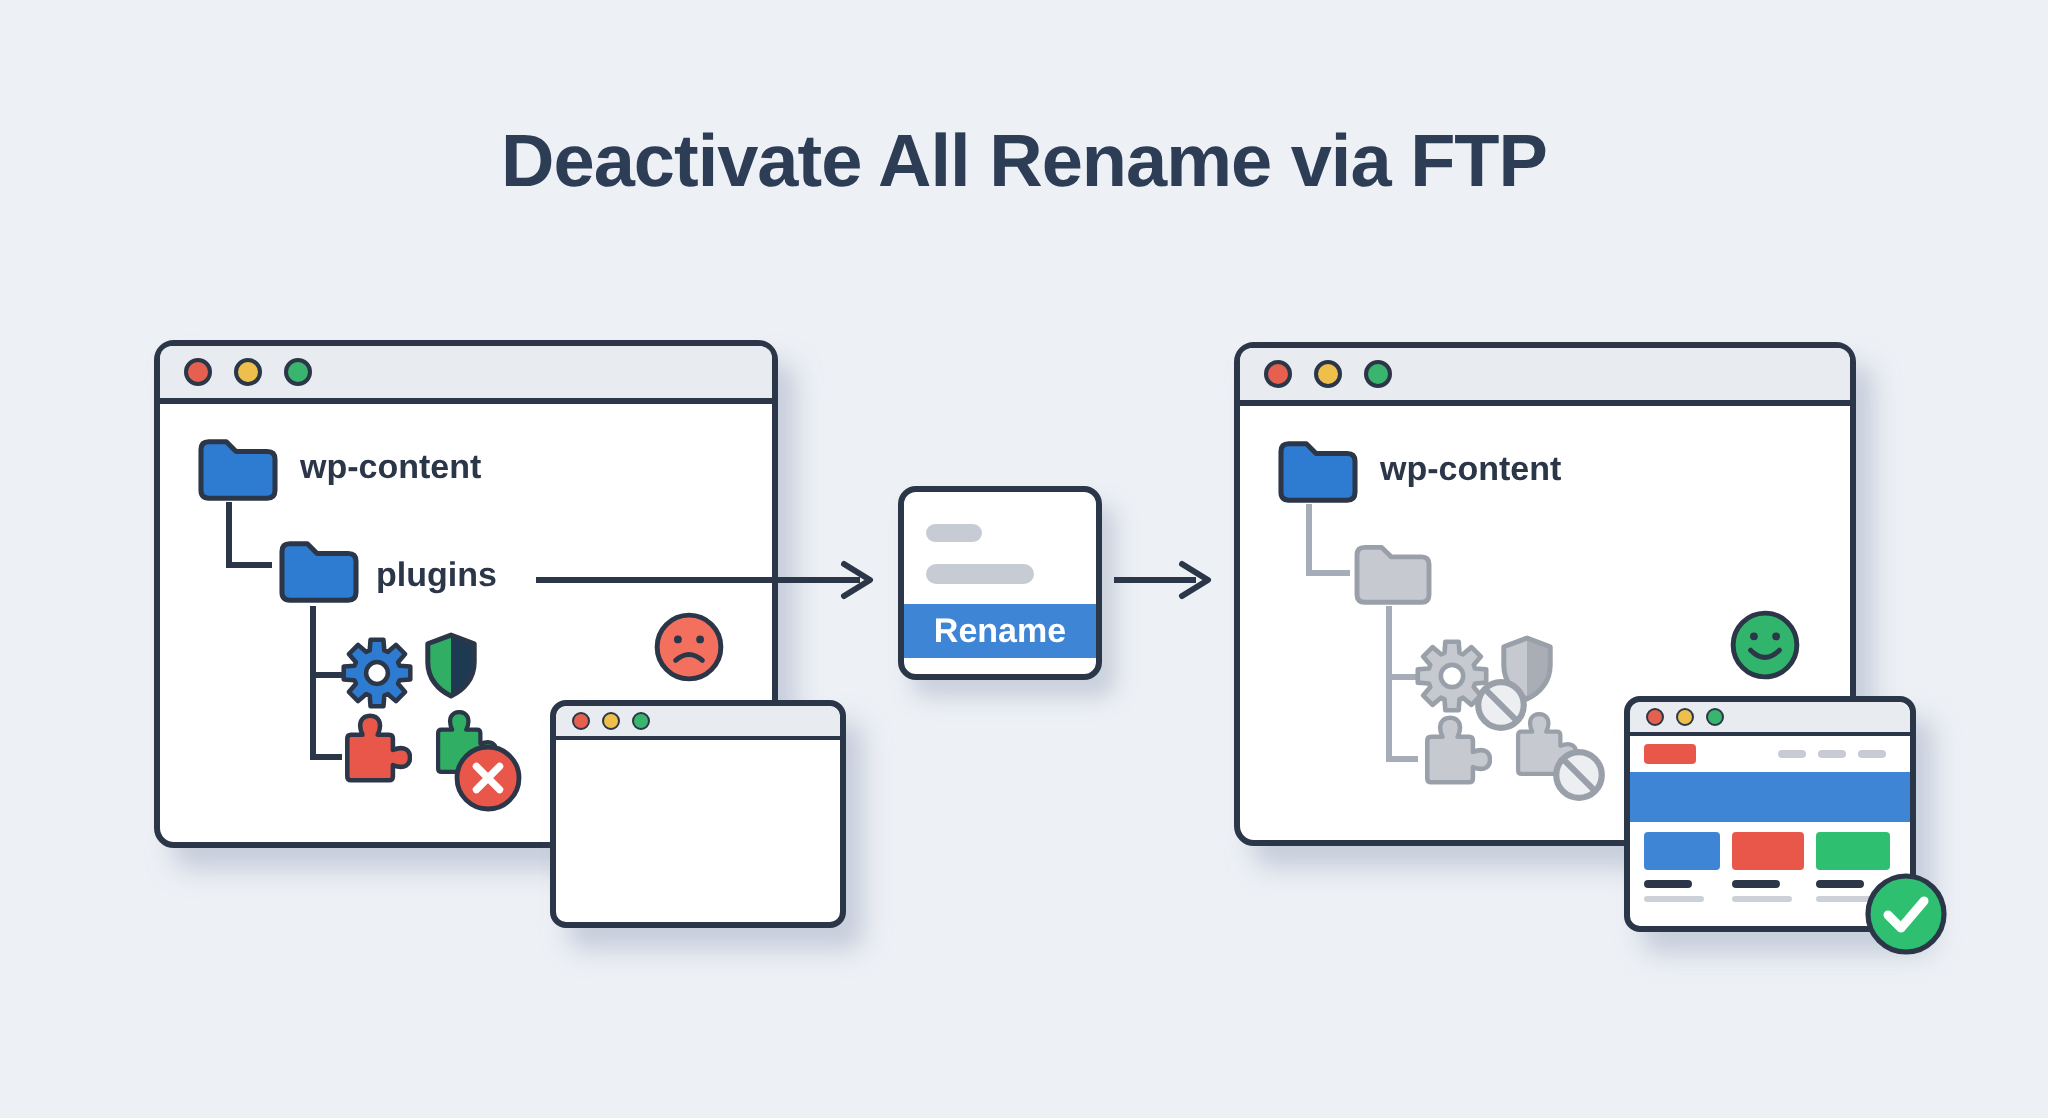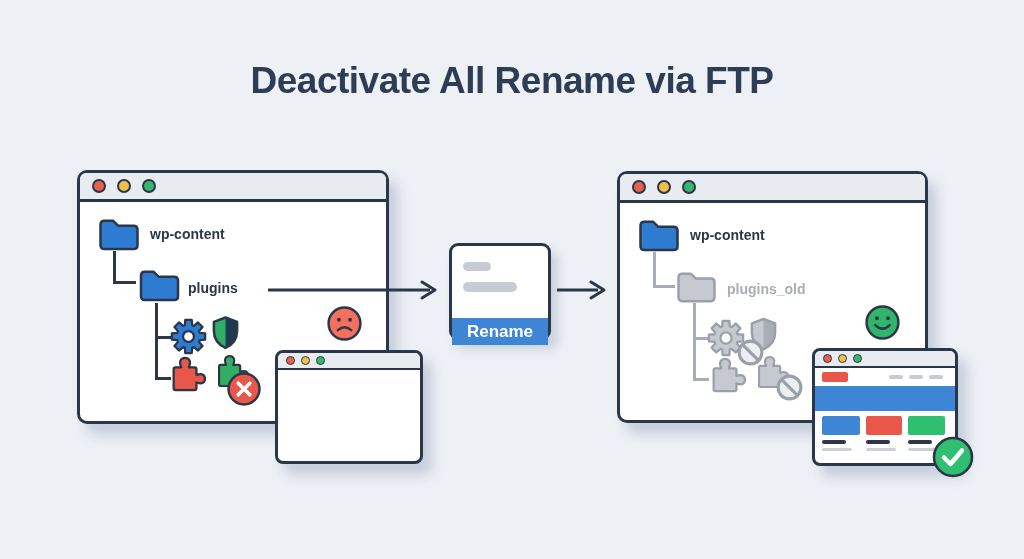--- a/index.html
+++ b/index.html
@@ -16,31 +16,31 @@
     border-bottom:3px solid #2b3748;border-radius:6px 6px 0 0;display:flex;align-items:center;
     padding-left:12px;gap:11px;}
   .titlebar.small{height:15px;border-bottom-width:2px;padding-left:8px;gap:6px;}
   .dot{width:14px;height:14px;border-radius:50%;border:2.5px solid #2b3748;box-sizing:border-box;}
   .dot.small{width:9px;height:9px;border-width:1.8px;}
   .dot.red{background:#e6604f;}
   .dot.yellow{background:#eec04b;}
   .dot.green{background:#39b56e;}
 
   .abs{position:absolute;}
-  .tree-label{position:absolute;font-size:14px;font-weight:700;color:#2b3648;line-height:26px;white-space:nowrap;}
+  .tree-label{position:absolute;font-size:17px;font-weight:700;color:#2b3648;line-height:26px;white-space:nowrap;}
   .tree-label.disabled{color:#a9aeb6;}
   .connector{position:absolute;background:#2b3748;}
   .connector.gray{background:#a7adb6;}
 
   
   .rename-card{position:absolute;left:449px;top:243px;width:102px;height:97px;box-sizing:border-box;
     background:#fff;border:3px solid #2b3748;border-radius:9px;
     box-shadow:7px 9px 10px rgba(168,179,198,.5);}
   .rename-bar{position:absolute;background:#c7ccd4;border-radius:5px;}
-  .rename-band{position:absolute;left:0;right:0;top:72px;height:27px;background:#3f85d6;
+  .rename-band{position:absolute;left:0;right:0;top:56px;height:27px;background:#3f85d6;
     color:#fff;font-size:17px;font-weight:700;text-align:center;line-height:27px;}
 
   
   .blk{position:absolute;border-radius:2px;}
 </style>
 </head>
 <body>
 
 <div id="canvas">
 
@@ -136,21 +136,20 @@
       <path d="M3 10 Q3 6 7 6 H16 L21 11 H37 Q41 11 41 15 V31 Q41 35 37 35 H7 Q3 35 3 31 Z" fill="#2e7cd2" stroke="#2b3748" stroke-width="2.6" stroke-linejoin="round"></path>
     </svg>
     <span class="tree-label" style="left:70px;top:48px;">wp-content</span>
 
     <div class="connector gray" style="left:33px;top:78px;width:3px;height:36px;"></div>
     <div class="connector gray" style="left:33px;top:111px;width:22px;height:3px;"></div>
 
     <svg class="abs" style="left:55px;top:94px;" width="43" height="36" viewBox="0 0 44 38">
       <path d="M3 10 Q3 6 7 6 H16 L21 11 H37 Q41 11 41 15 V31 Q41 35 37 35 H7 Q3 35 3 31 Z" fill="#c6cad0" stroke="#9aa0a9" stroke-width="2.6" stroke-linejoin="round"></path>
     </svg>
-    <span class="tree-label disabled" style="left:107px;top:102px;">plugins_old</span>
 
     <div class="connector gray" style="left:73px;top:129px;width:3px;height:78px;"></div>
     <div class="connector gray" style="left:73px;top:163px;width:16px;height:3px;"></div>
     <div class="connector gray" style="left:73px;top:204px;width:16px;height:3px;"></div>
 
     <svg class="abs" style="left:87px;top:145px;" width="38" height="38" viewBox="0 0 36 36">
       <path d="M28.94 14.45 L34.20 14.85 L34.20 21.15 L28.94 21.55 L28.25 23.22 L31.68 27.22 L27.22 31.68 L23.22 28.25 L21.55 28.94 L21.15 34.20 L14.85 34.20 L14.45 28.94 L12.78 28.25 L8.78 31.68 L4.32 27.22 L7.75 23.22 L7.06 21.55 L1.80 21.15 L1.80 14.85 L7.06 14.45 L7.75 12.78 L4.32 8.78 L8.78 4.32 L12.78 7.75 L14.45 7.06 L14.85 1.80 L21.15 1.80 L21.55 7.06 L23.22 7.75 L27.22 4.32 L31.68 8.78 L28.25 12.78 Z" fill="#c6cad0" stroke="#9aa0a9" stroke-width="2.2" stroke-linejoin="round"></path>
       <circle cx="18" cy="18" r="5.3" fill="#ffffff" stroke="#9aa0a9" stroke-width="2.2"></circle>
     </svg>
     <svg class="abs" style="left:129px;top:143px;" width="29" height="35" viewBox="0 0 30 36">

